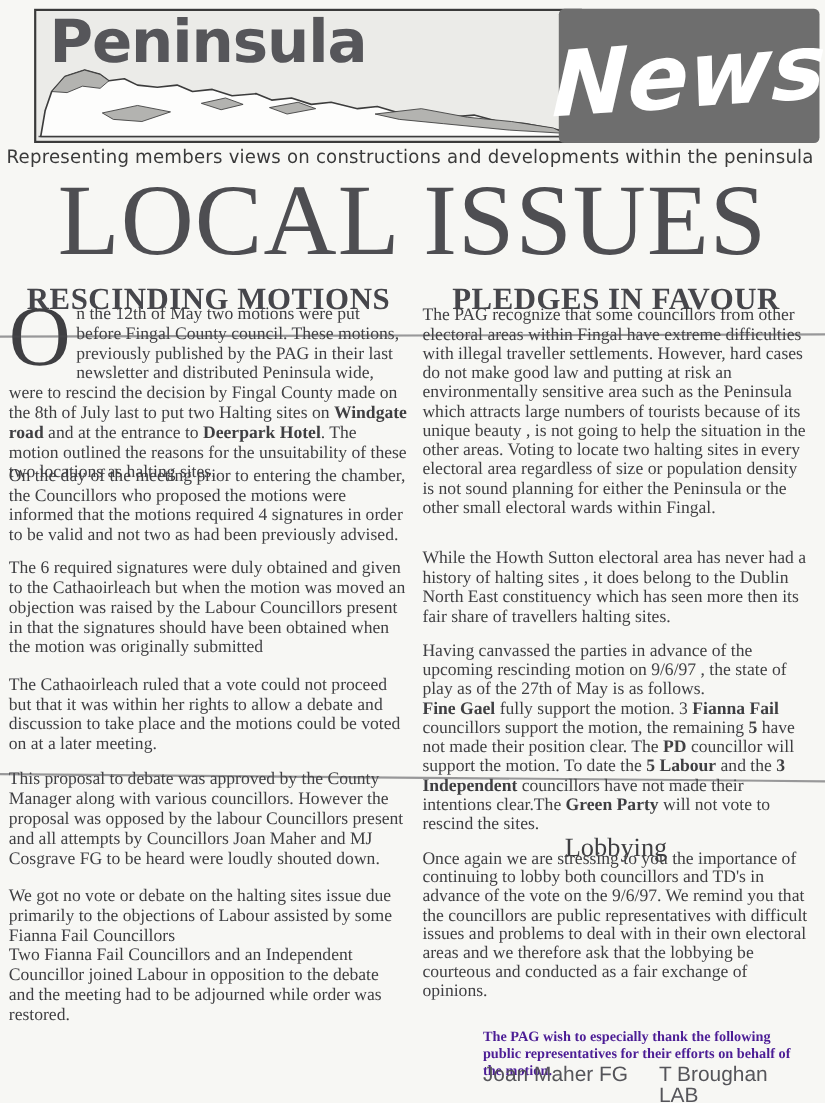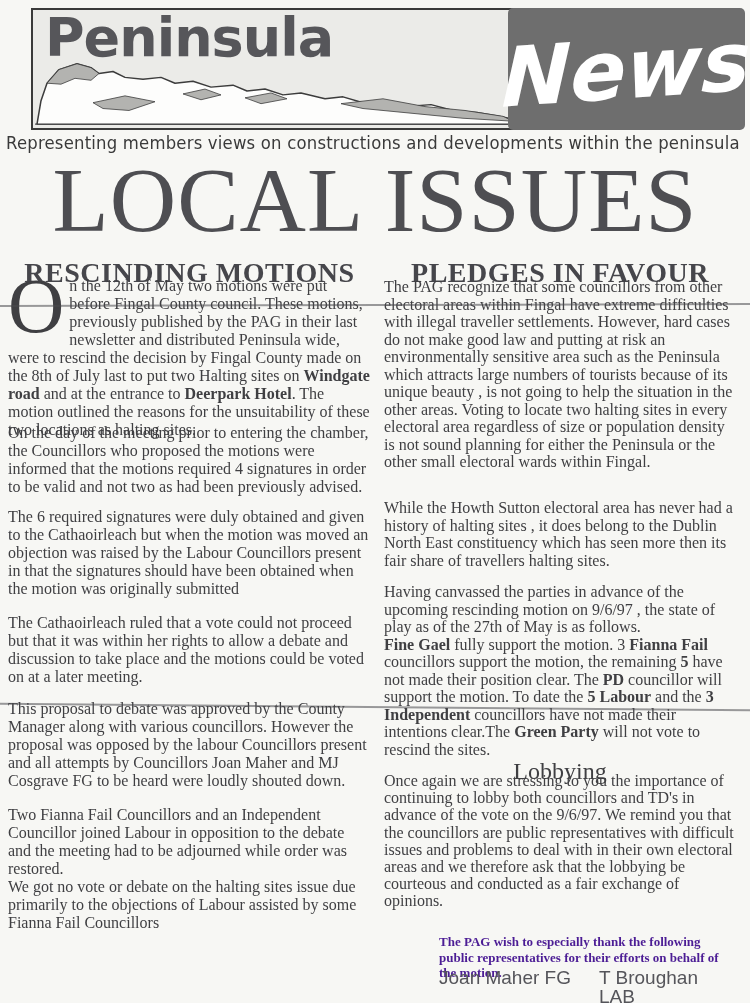--- a/index.html
+++ b/index.html
@@ -132,22 +132,22 @@
   <h1 class="headline">LOCAL ISSUES</h1>
 
   <section class="col col-left">
     <h2>RESCINDING MOTIONS</h2>
     <p class="body-txt lp1"><span class="dropcap">O</span><span><span>n the 12th of May two motions were put before Fingal County council. These motions, previously published by the PAG in their last newsletter and distributed Peninsula wide, were to rescind the decision by Fingal County made on the 8th of July last to put two Halting sites on </span><span class="b">Windgate road</span><span> and at the entrance to </span><span class="b">Deerpark Hotel</span><span>. The motion outlined the reasons for the unsuitability of these two locations as halting sites.</span></span></p>
     <p class="body-txt lp2">On the day of the meeting prior to entering the chamber, the Councillors who proposed the motions were informed that the motions required 4 signatures in order to be valid and not two as had been previously advised.</p>
     <p class="body-txt lp3">The 6 required signatures were duly obtained and given to the Cathaoirleach but when the motion was moved an objection was raised by the Labour Councillors present in that the signatures should have been obtained when the motion was originally submitted</p>
     <p class="body-txt lp4">The Cathaoirleach ruled that a vote could not proceed but that it was within her rights to allow a debate and discussion to take place and the motions could be voted on at a later meeting.</p>
     <p class="body-txt lp5">This proposal to debate was approved by the County Manager along with various councillors. However the proposal was  opposed by the labour Councillors present and all attempts by Councillors  Joan Maher and MJ Cosgrave FG to be heard were loudly shouted down.</p>
     <div class="lblock">
+      <p class="body-txt">We got no vote or debate on the halting sites issue due primarily to the objections  of Labour assisted by some Fianna Fail Councillors</p>
       <p class="body-txt">Two Fianna Fail Councillors and an Independent Councillor joined Labour in opposition to the debate and the meeting had to be adjourned while order was restored.</p>
-      <p class="body-txt">We got no vote or debate on the halting sites issue due primarily to the objections  of Labour assisted by some Fianna Fail Councillors</p>
     </div>
   </section>
 
   <section class="col col-right">
     <h2>PLEDGES IN FAVOUR</h2>
     <p class="body-txt rp1">The PAG recognize that some councillors from other electoral areas within Fingal have extreme difficulties with illegal traveller settlements. However, hard cases do not make good law and putting at risk an environmentally sensitive area such as the Peninsula which attracts large numbers of tourists because of its unique beauty , is not going to help the situation in the other areas. Voting to locate two halting sites in every electoral area regardless of size or population density is not sound planning for either the Peninsula or the other small electoral wards within Fingal.</p>
     <p class="body-txt rp2">While the Howth Sutton electoral area has never had a history of halting sites , it does belong to the Dublin North East constituency which has seen more then its fair share of travellers halting sites.</p>
     <p class="body-txt rp3"><span>Having canvassed the parties in advance of the upcoming rescinding motion on 9/6/97 , the state of play as of the 27th of May is as follows.</span><br><span class="b">Fine Gael</span><span> fully support the motion. 3 </span><span class="b">Fianna Fail</span><span> councillors support the motion, the remaining </span><span class="b">5</span><span> have not made their position clear. The </span><span class="b">PD</span><span> councillor will support the motion. To date the </span><span class="b">5 Labour</span><span> and the </span><span class="b">3 Independent</span><span> councillors have not made their intentions clear.The </span><span class="b">Green Party</span><span> will not vote to rescind the sites.</span></p>
     <h3 class="rsub">Lobbying</h3>
     <p class="body-txt rp4">Once again we are stressing to you the importance of continuing to lobby both councillors and TD's in advance of the vote on the 9/6/97. We remind you that the councillors are public representatives with difficult issues and problems to deal with in their own electoral areas and we therefore ask that the lobbying be courteous and conducted as a fair exchange of opinions.</p>

